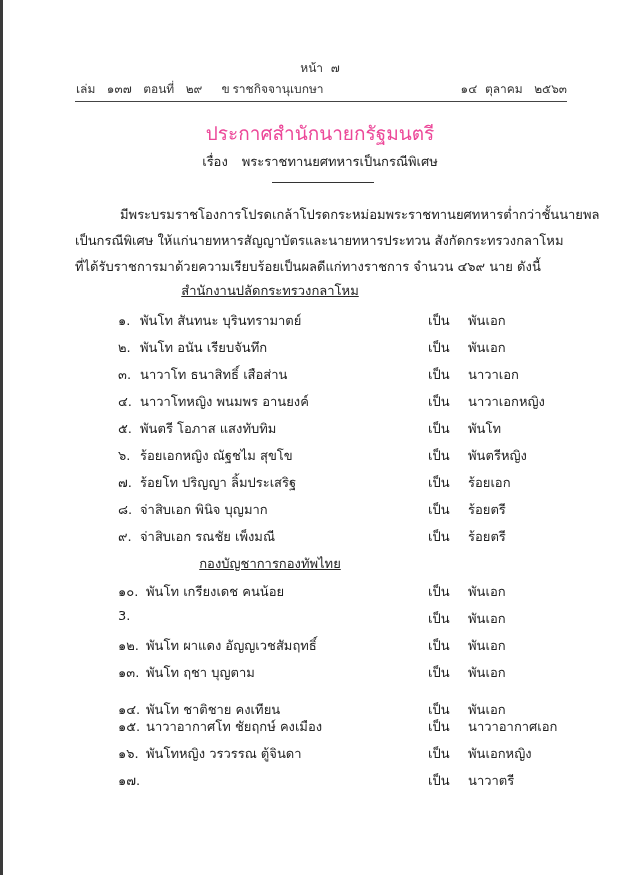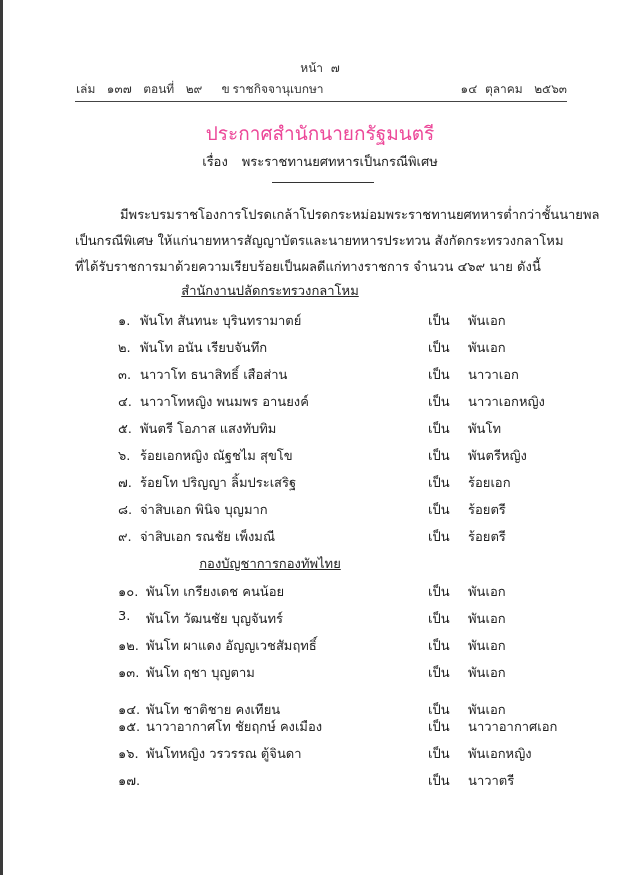--- a/index.html
+++ b/index.html
@@ -122,21 +122,20 @@
   <div class="abs section-head" style="top:553px;">กองบัญชาการกองทัพไทย</div>
 
   <div class="row two" style="top:581px;">
     <span class="num">๑๐.</span>
     <span class="name">พันโท เกรียงเดช  คนน้อย</span>
     <span class="pen">เป็น</span>
     <span class="rank">พันเอก</span>
   </div>
   <div class="row two" style="top:608px;">
     <span class="num">3.</span>
-    <span class="name">พันโท วัฒนชัย  บุญจันทร์</span>
     <span class="pen">เป็น</span>
     <span class="rank">พันเอก</span>
   </div>
   <div class="row two" style="top:635px;">
     <span class="num">๑๒.</span>
     <span class="name">พันโท ผาแดง  อัญญเวชสัมฤทธิ์</span>
     <span class="pen">เป็น</span>
     <span class="rank">พันเอก</span>
   </div>
   <div class="row two" style="top:662px;padding-left:8px;">

